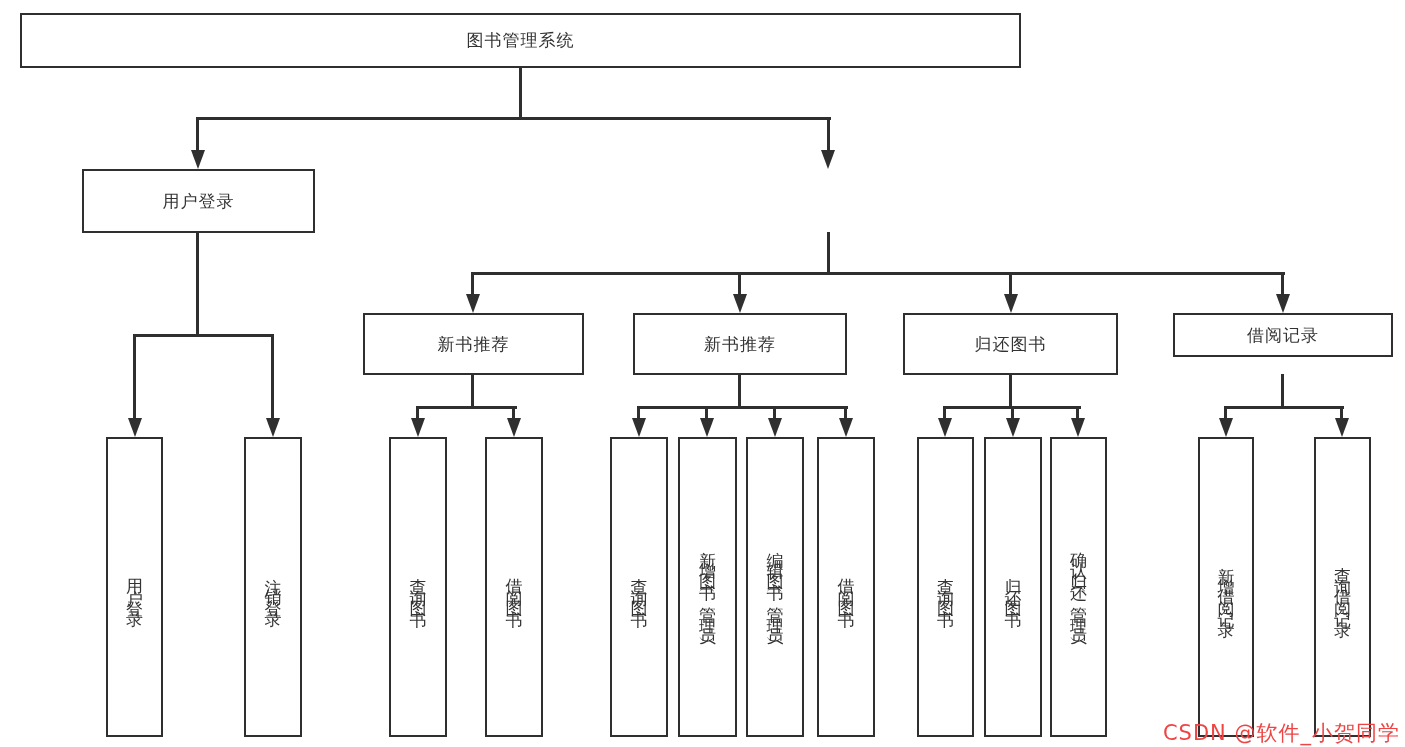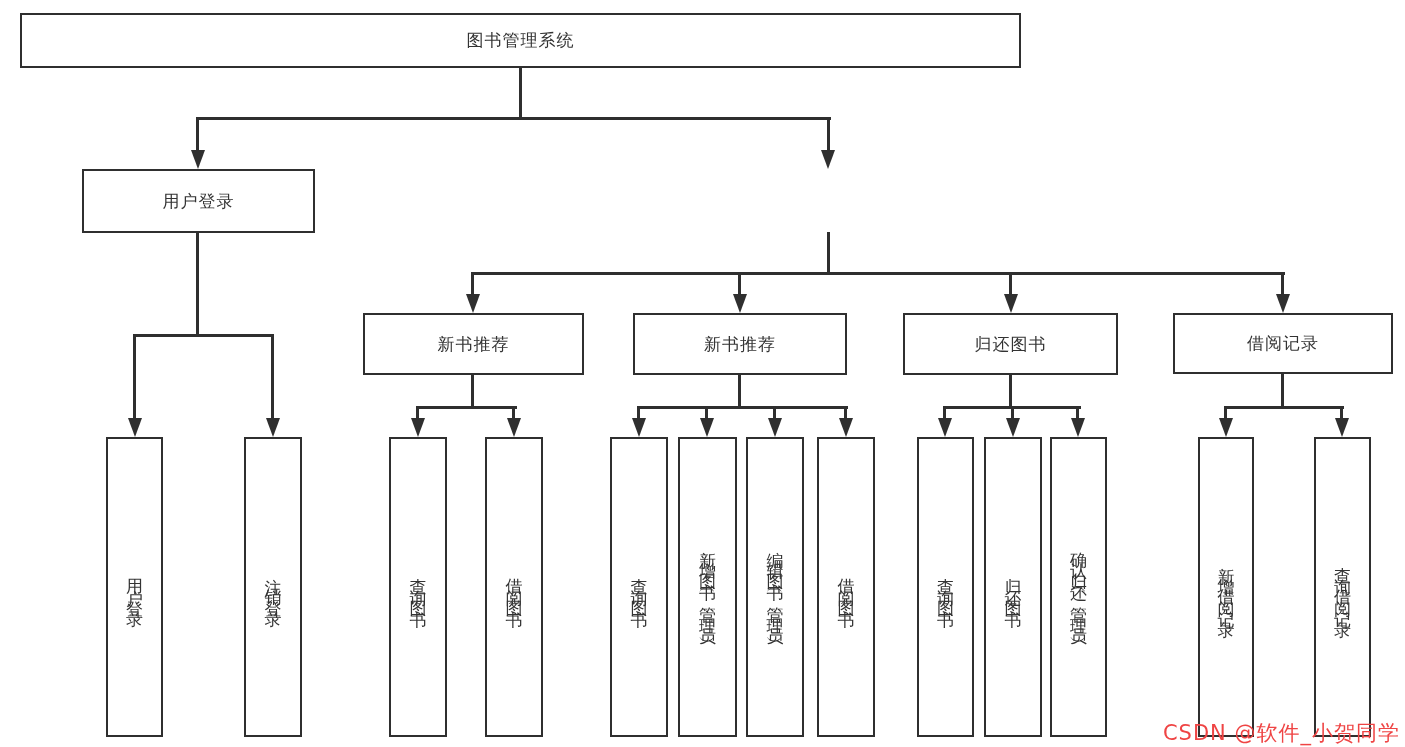--- a/index.html
+++ b/index.html
@@ -67,21 +67,21 @@
 
   <div class="node h" style="left:363px;top:313px;width:221px;height:62px">
     <span>新书推荐</span>
   </div>
   <div class="node h" style="left:633px;top:313px;width:214px;height:62px">
     <span>新书推荐</span>
   </div>
   <div class="node h" style="left:903px;top:313px;width:215px;height:62px">
     <span>归还图书</span>
   </div>
-  <div class="node h" style="left:1173px;top:313px;width:220px;height:61px">
+  <div class="node h" style="left:1173px;top:313px;width:220px;height:44px">
     <span>借阅记录</span>
   </div>
 
   <div class="node v" style="left:106px;top:437px;width:57px;height:300px">
     <span>用户登录</span>
   </div>
   <div class="node v" style="left:244px;top:437px;width:58px;height:300px">
     <span>注销登录</span>
   </div>
 

